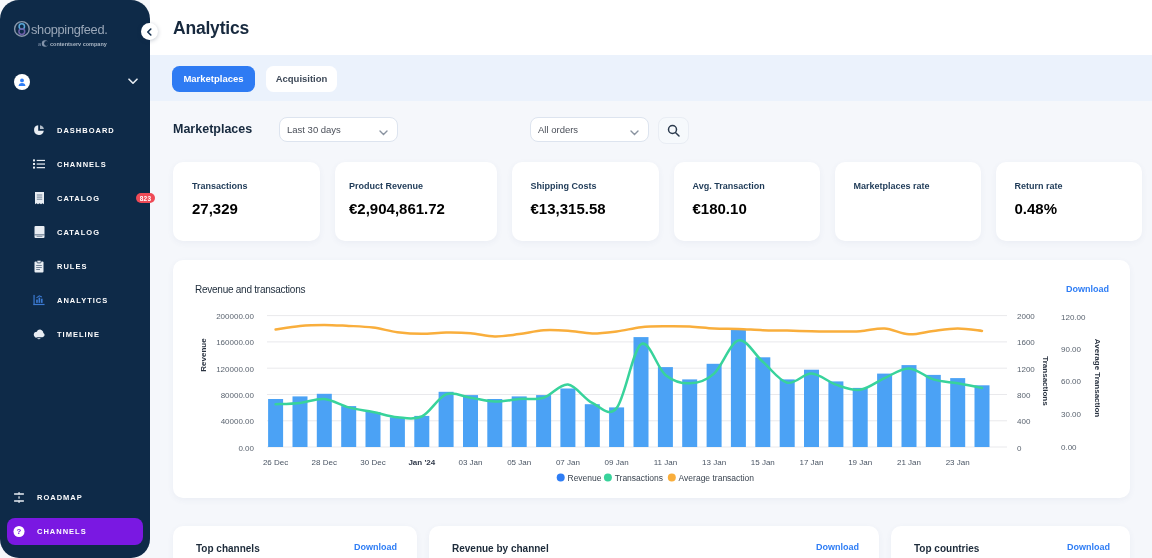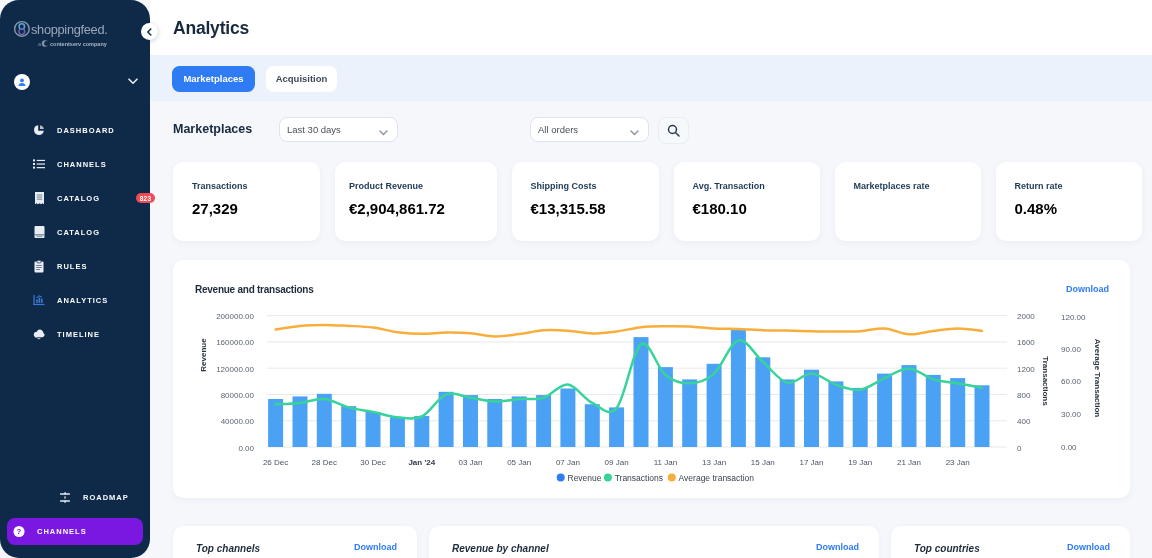--- a/index.html
+++ b/index.html
@@ -15,26 +15,26 @@
 .filterrow { position:absolute; left:0; top:101px; width:1002px; height:56px; }
 .flabel { position:absolute; left:23px; top:21px; font-size:12.5px; font-weight:bold; color:#16293e; }
 .fsel { position:absolute; top:15.5px; width:119px; height:25px; background:#fff; border:1px solid #dde4ef; border-radius:8px; font-size:9.5px; color:#4a4f59; display:flex; align-items:center; padding-left:7px; }
 .fsel .chev { position:absolute; right:9px; top:9px; }
 .fsearch { position:absolute; left:508px; top:15.5px; width:31px; height:27px; background:#f6f9fc; border:1px solid #e9edf4; border-radius:8px; display:flex; align-items:center; justify-content:center; }
 .kpirow { position:absolute; left:23px; top:162px; height:79px; display:flex; gap:15px; }
 .kpi { background:#fff; border-radius:10px; box-shadow:0 2px 6px rgba(60,90,130,.06); padding:19px 0 0 19px; }
 .kpi .lbl { font-size:9px; font-weight:bold; color:#1e3a57; margin-bottom:8.5px; }
 .kpi .val { font-size:15px; font-weight:bold; color:#000000; letter-spacing:0px; }
 .chartcard { position:absolute; left:23px; top:260px; width:957px; height:238px; background:#fff; border-radius:10px; box-shadow:0 2px 6px rgba(60,90,130,.06); }
-.ctitle { position:absolute; left:22px; top:24px; font-size:10px; letter-spacing:-0.25px; font-weight:bold; color:#1d2b3a; }
+.ctitle { position:absolute; left:22px; top:24px; font-size:10px; letter-spacing:-0.25px; font-weight:normal; color:#1d2b3a; }
 .dl { font-size:9px; font-weight:bold; color:#2e7df5; }
 .chartcard .dl { position:absolute; right:21px; top:24px; }
 .botrow { position:absolute; left:23px; top:526px; width:957px; height:60px; }
 .bcard { position:absolute; top:0; height:60px; background:#fff; border-radius:10px 10px 0 0; box-shadow:0 2px 6px rgba(60,90,130,.06); }
-.bcard .t { position:absolute; left:23px; top:17px; font-size:10px; font-weight:bold; color:#1d2b3a;font-style:italic; }
+.bcard .t { position:absolute; left:23px; top:17px; font-size:10px; font-weight:bold; color:#1d2b3a; }
 .bcard .dl { position:absolute; right:20px; top:16px; }
 svg text.ax { font-size:8px; fill:#5b6470; font-family:"Liberation Sans", sans-serif; }
 svg text.axx { font-size:8px; fill:#4a5564; font-family:"Liberation Sans", sans-serif; }
 svg text.axb { font-size:8px; fill:#30394a; font-weight:bold; font-family:"Liberation Sans", sans-serif; }
 svg text.rot { font-size:8px; fill:#2b3442; font-weight:bold; font-family:"Liberation Sans", sans-serif; }
 svg text.leg { font-size:8.5px; fill:#3a4450; font-family:"Liberation Sans", sans-serif; }
 .menu { position:absolute; left:0; top:113px; width:130px;padding-left:20px; }
 .mitem { position:relative; height:34px; display:flex; align-items:center; }
 .mitem .ic { position:absolute; left:13px; width:12px; height:12px; display:flex; align-items:center; justify-content:center; }
 .mitem .tx { position:absolute; left:37px; font-size:7.5px; font-weight:bold; color:#fdfdfe; letter-spacing:1px; }
@@ -291,21 +291,21 @@
           <svg width="13" height="12" viewBox="0 0 13 12">
             <path d="M3.2 10 C1.4 9.2 0.6 7.6 0.9 6 C1.3 4.2 3 3.4 4.2 3.6 C4.8 1.8 6.6 0.8 8.4 1.3 C10 1.7 11.2 3.1 11.2 4.8 C12.2 5.3 12.7 6.3 12.5 7.4 C12.3 8.6 11.2 9.4 10 9.4 L5 9.4 Z" fill="#e8edf3"></path>
             <path d="M4.5 10.6 C4.9 11.3 5.6 11.7 6.4 11.7 C7.2 11.7 7.9 11.3 8.3 10.6 Z" fill="#e8edf3"></path>
           </svg>
         </span>
         <span class="tx">TIMELINE</span>
       </div>
 
   </div>
 
-<div class="mitem" style="position:absolute;left:0;top:480px;width:150px;margin-left:46px;">
+<div class="mitem" style="position:absolute;left:0;top:480px;width:150px;">
       <span class="ic">
         <svg width="13" height="13" viewBox="0 0 13 13">
           <rect x="1" y="2" width="11" height="1.4" rx="0.7" fill="#e8edf3"></rect>
           <rect x="1" y="9.6" width="11" height="1.4" rx="0.7" fill="#e8edf3"></rect>
           <rect x="5.9" y="0.6" width="1.3" height="2.6" fill="#e8edf3"></rect>
           <rect x="5.9" y="5.2" width="1.3" height="2.6" fill="#e8edf3"></rect>
           <rect x="5.9" y="9.8" width="1.3" height="2.6" fill="#e8edf3"></rect>
         </svg>
       </span>
       <span class="tx">ROADMAP</span>

